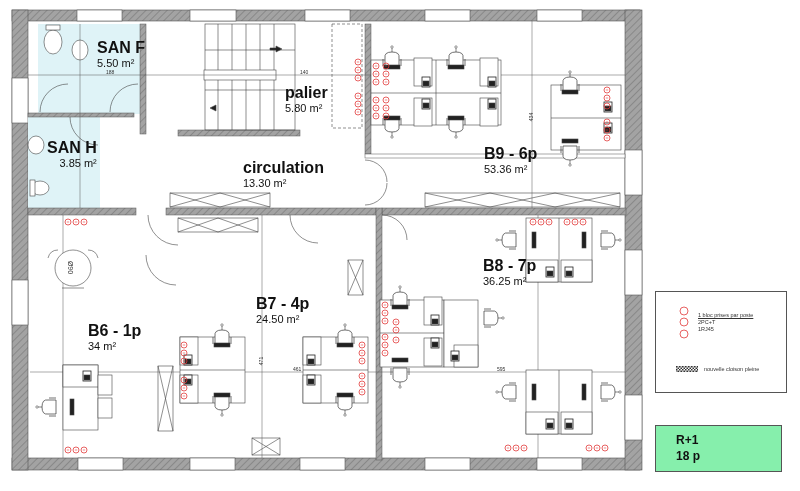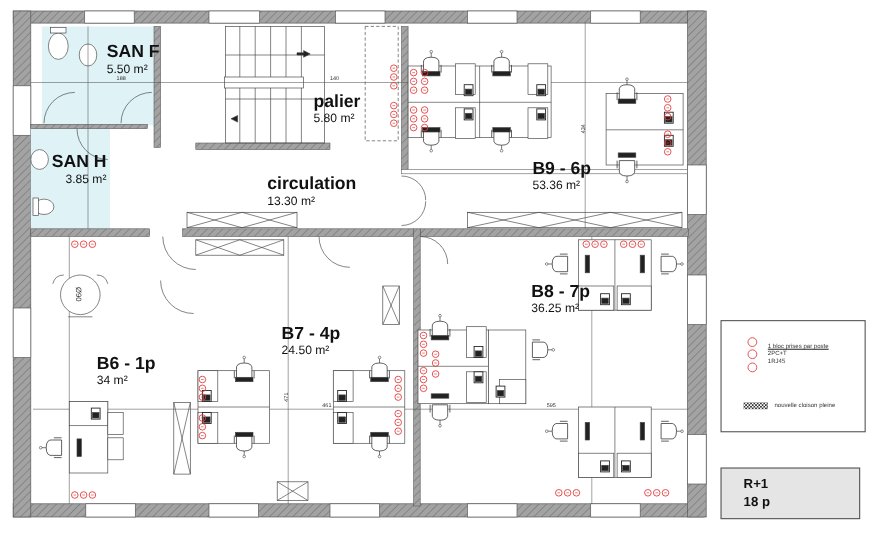--- a/index.html
+++ b/index.html
@@ -4,21 +4,21 @@
 <style>
   html, body { margin:0; padding:0; background:#ffffff; }
   body { width:800px; height:491px; position:relative; overflow:hidden; font-family:"Liberation Sans", sans-serif; }
   .plan { position:absolute; left:0; top:0; width:800px; height:491px; }
   .label { position:absolute; font-family:"Liberation Sans", sans-serif; color:#111; line-height:1.15; }
   .room-name { font-size:16px; font-weight:bold; }
   .room-area { font-size:11px; }
   .dim { position:absolute; font-size:5px; color:#333; font-family:"Liberation Sans", sans-serif; }
   .legend-box { position:absolute; left:655px; top:291px; width:130px; height:100px; border:1px solid #555; background:#fff; }
   .legend-row { position:absolute; font-size:5.5px; color:#333; font-family:"Liberation Sans", sans-serif; line-height:1.2; }
-  .level-box { position:absolute; left:655px; top:425px; width:125px; height:45px; border:1px solid #555; background:#e5e5e5; }
+  .level-box { position:absolute; left:655px; top:425px; width:125px; height:45px; border:1px solid #555; background:#86efac; }
   .level-box .l1, .level-box .l2 { position:absolute; left:20px; font-size:12px; font-weight:bold; color:#111; }
   .level-box .l1 { top:7px; }
   .level-box .l2 { top:23px; }
 </style>
 </head>
 <body>
 
 <svg class="plan" viewBox="0 0 800 491" xmlns="http://www.w3.org/2000/svg">
   <defs>
     <pattern id="hatch" width="5" height="5" patternUnits="userSpaceOnUse" patternTransform="rotate(45)">

